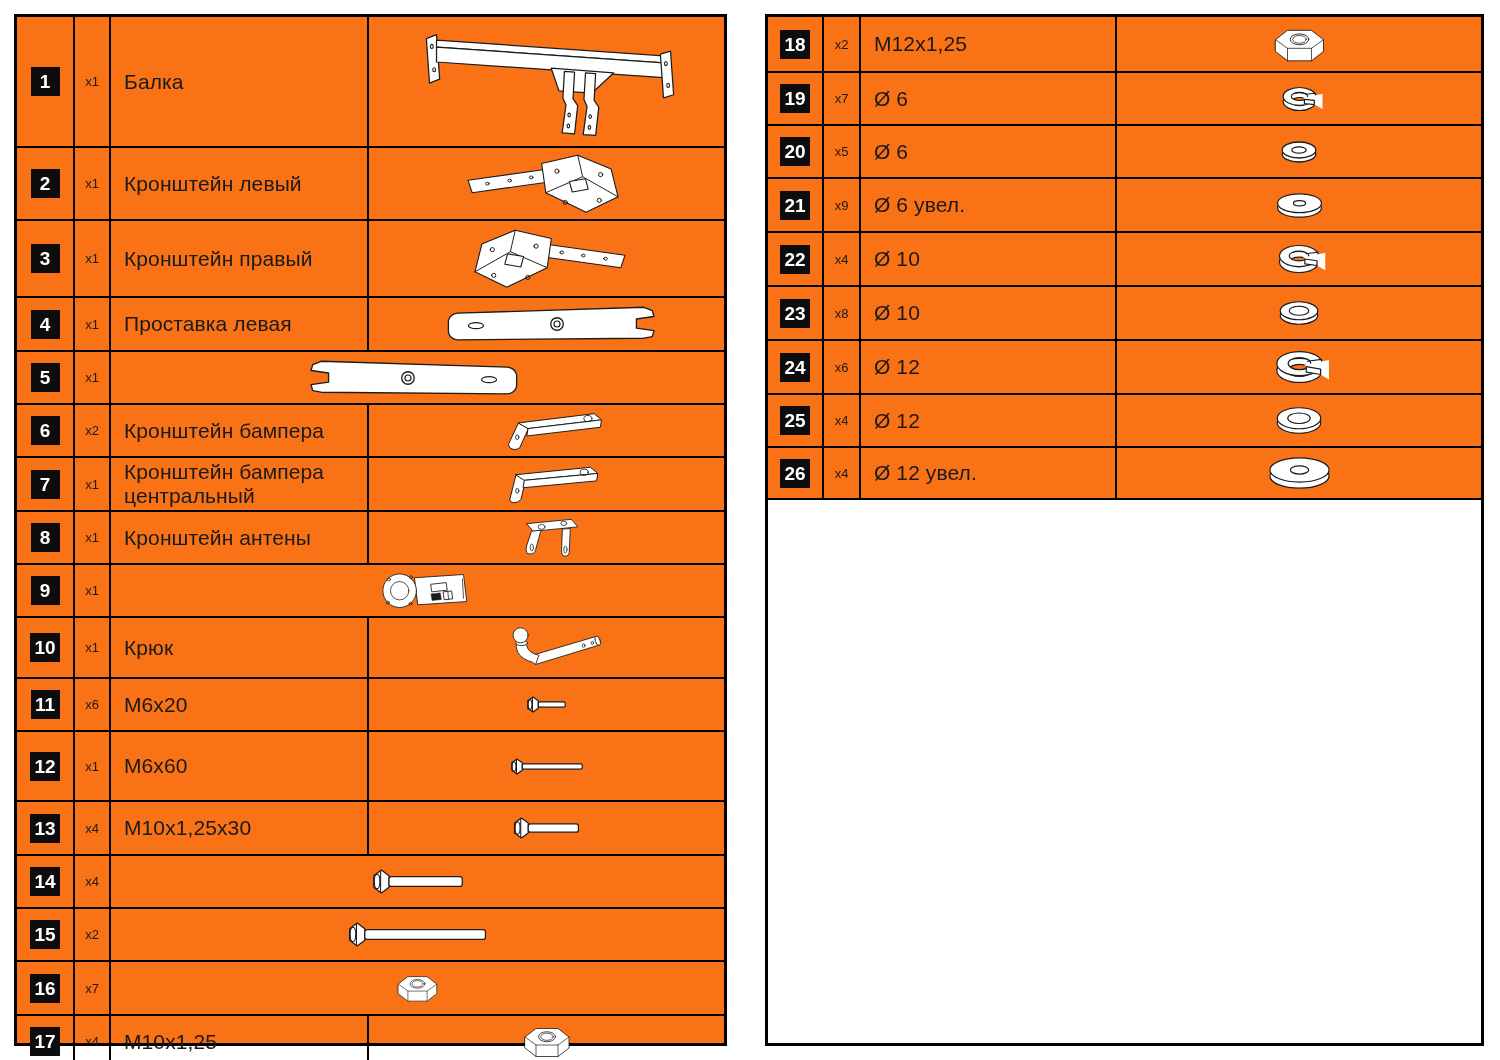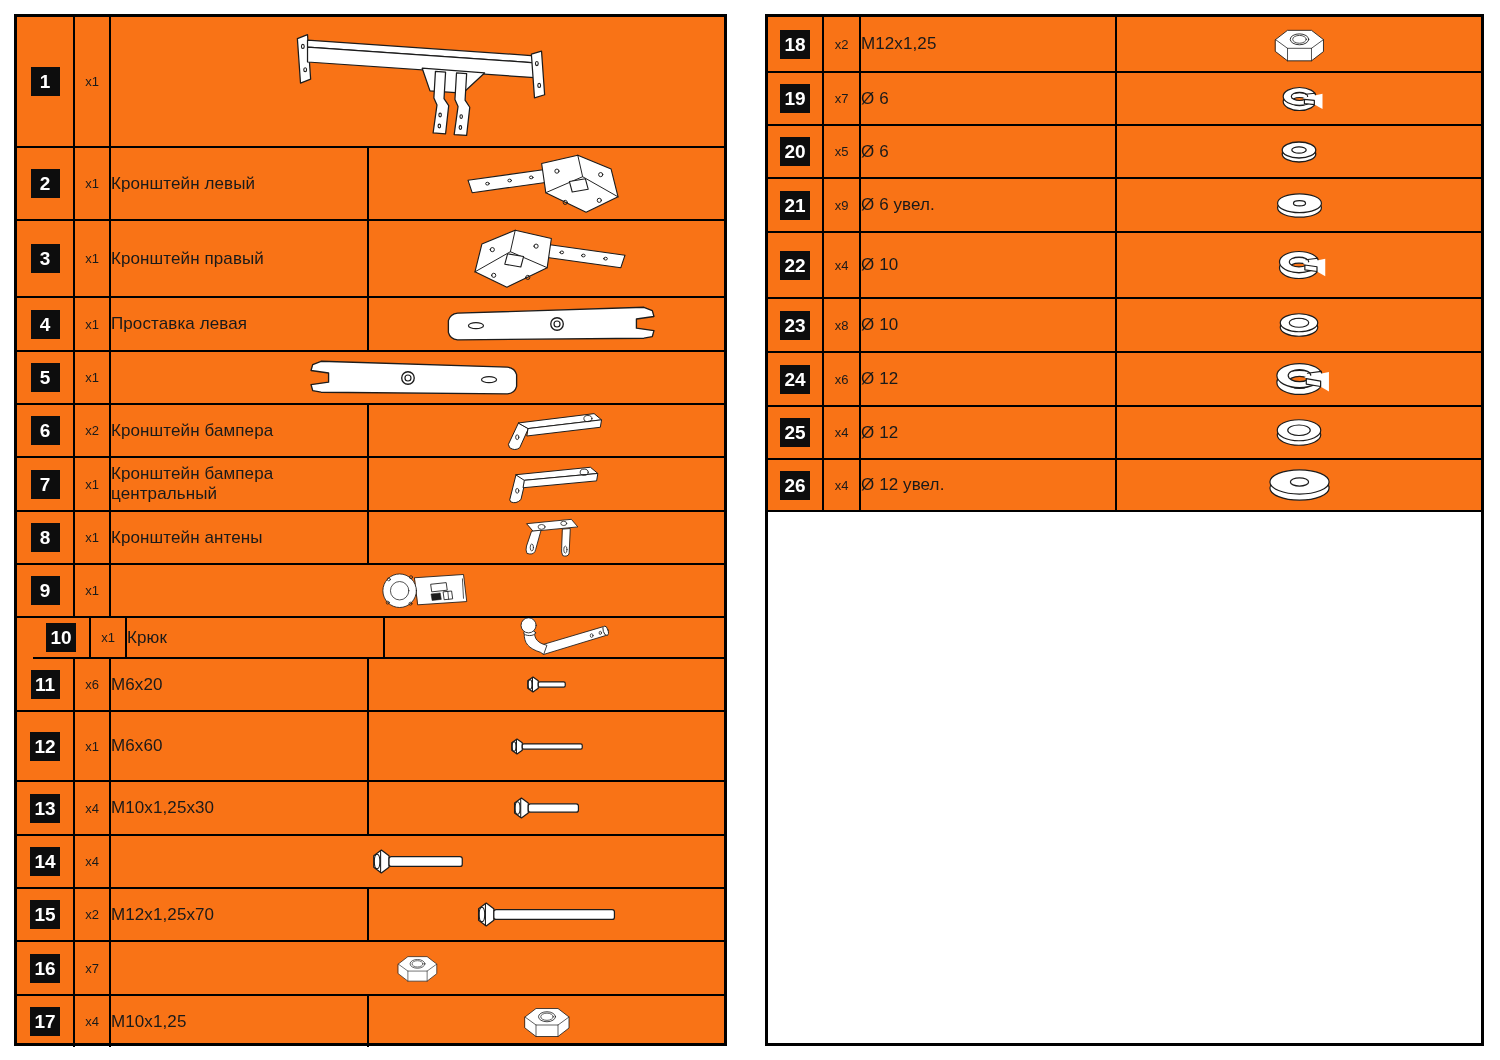--- a/index.html
+++ b/index.html
@@ -11,21 +11,21 @@
     position:absolute;top:14px;border:3px solid #000;background:#f97316;
     display:flex;flex-direction:column;box-sizing:border-box;
   }
   #left-table{left:14px;width:713px;height:1032px;}
   #right-table{left:765px;width:719px;height:1032px;}
   .row{display:flex;flex:0 0 auto;border-bottom:2px solid #000;box-sizing:border-box;align-items:stretch;}
   #left-table .row:last-child{border-bottom:none;}
   .cell{box-sizing:border-box;display:flex;align-items:center;overflow:hidden;}
   .c-num{width:58px;border-right:2px solid #000;justify-content:center;}
   .c-qty{width:36px;border-right:2px solid #000;justify-content:center;font-size:13px;}
-  .c-name{width:258px;border-right:2px solid #000;font-size:17px;letter-spacing:.1px;}
+  .c-name{width:258px;border-right:2px solid #000;padding-left:13px;font-size:21px;letter-spacing:.1px;}
   #right-table .c-num{width:56px;}
   #right-table .c-qty{width:37px;}
   #right-table .c-name{width:256px;}
   .c-icon{flex:1;justify-content:center;}
   .badge{
     background:#0d0d0d;color:#fff;font-weight:bold;font-size:19px;line-height:1;
     min-width:29px;height:29px;display:inline-flex;align-items:center;justify-content:center;
     padding:0 4px;box-sizing:border-box;
   }
   .filler{flex:1 1 auto;background:#fff;}
@@ -39,20 +39,21 @@
 </head>
 <body>
 
 <div>
   <div class="ptable" id="left-table">
       <div class="row" style="height: 131px;">
     <div class="cell c-num">
       <span class="badge">1</span>
     </div>
     <div class="cell c-qty">x1</div>
+    <div class="cell c-name">Балка</div>
     <div class="cell c-icon">
           <svg viewBox="0 0 340 150" width="325" height="117" xmlns="http://www.w3.org/2000/svg">
             <path class="ln" d="M16,20 L29,15 L33,72 L20,77 Z"></path>
             <ellipse class="nf" cx="23" cy="30" rx="1.8" ry="2.6"></ellipse>
             <ellipse class="nf" cx="26" cy="60" rx="1.8" ry="2.6"></ellipse>
             <path class="ln" d="M29,22 L320,42 L320,51 L29,31 Z"></path>
             <path class="ln" d="M29,31 L320,51 L320,70 L29,50 Z"></path>
             <path class="ln" d="M176,58 L256,64 L228,90 L186,87 Z"></path>
             <path class="ln" d="M316,40 L329,36 L333,92 L320,96 Z"></path>
             <ellipse class="nf" cx="323" cy="52" rx="1.8" ry="2.6"></ellipse>
@@ -208,21 +209,21 @@
             <circle class="nf" cx="93" cy="17" r="2.8"></circle>
             <circle class="nf" cx="50" cy="64" r="2.8"></circle>
             <circle class="nf" cx="92" cy="66" r="2.8"></circle>
             <path class="ln" d="M130,30 L158,27 L160,41 L132,44 Z"></path>
             <path class="blk" d="M130,48 L147,46 L149,58 L132,60 Z"></path>
             <path class="ln" d="M153,44 L168,42.5 L170,57 L155,58.5 Z"></path>
             <path class="nf" d="M161,43.2 L162.5,57.7"></path>
           </svg>
         </div>
   </div>
-      <div class="row" style="height: 41px; margin-left: 16px;">
+      <div class="row" style="height: 61px;">
     <div class="cell c-num">
       <span class="badge">10</span>
     </div>
     <div class="cell c-qty">x1</div>
     <div class="cell c-name">Крюк</div>
     <div class="cell c-icon">
           <svg viewBox="0 0 230 85" width="124" height="46" xmlns="http://www.w3.org/2000/svg">
             <path class="ln" d="M88,56 L206,21 L212,37 L94,73 Z"></path>
             <ellipse class="ln" cx="209" cy="29" rx="4.5" ry="9" transform="rotate(-17 209 29)"></ellipse>
             <ellipse class="nf" cx="183" cy="38" rx="2.6" ry="3.4"></ellipse>
@@ -290,21 +291,20 @@
             <ellipse class="nf" cx="10.4" cy="19" rx="3.5999999999999996" ry="9.6"></ellipse>
             <rect class="ln" x="26" y="12.5" width="96" height="13" rx="3"></rect>
           </svg>
         </div>
   </div>
       <div class="row" style="height: 53px;">
     <div class="cell c-num">
       <span class="badge">15</span>
     </div>
     <div class="cell c-qty">x2</div>
-    <div class="cell c-name">М12х1,25х70</div>
     <div class="cell c-icon">
           <svg viewBox="0 0 190 38" width="145" height="29" xmlns="http://www.w3.org/2000/svg">
             <path class="ln" d="M16,4 L26,11.5 L26,26.5 L16,34 L6,26.5 L6,11.5 Z"></path>
             <path class="nf" d="M15,5 L15,33"></path>
             <ellipse class="nf" cx="10.4" cy="19" rx="3.5999999999999996" ry="9.6"></ellipse>
             <rect class="ln" x="26" y="12.5" width="158" height="13" rx="3"></rect>
           </svg>
         </div>
   </div>
       <div class="row" style="height: 54px;">
@@ -388,21 +388,21 @@
     </div>
     <div class="cell c-qty">x9</div>
     <div class="cell c-name">Ø 6 увел.</div>
     <div class="cell c-icon">
           <svg viewBox="0 0 120 41" width="91" height="31" xmlns="http://www.w3.org/2000/svg">
             <ellipse class="ln" cx="60" cy="23.5" rx="29" ry="12.5"></ellipse>
             <path class="ring" d="M31,17.5 a29,12.5 0 1 0 58,0 a29,12.5 0 1 0 -58,0 Z M52,17.5 a8,3.5 0 1 0 16,0 a8,3.5 0 1 0 -16,0 Z"></path>
           </svg>
         </div>
   </div>
-      <div class="row" style="height: 66px;">
+      <div class="row" style="height: 54px;">
     <div class="cell c-num">
       <span class="badge">22</span>
     </div>
     <div class="cell c-qty">x4</div>
     <div class="cell c-name">Ø 10</div>
     <div class="cell c-icon">
           <svg viewBox="0 0 120 48" width="90" height="36" xmlns="http://www.w3.org/2000/svg">
             <path class="ring" d="M34,28 a26,14 0 1 0 52,0 a26,14 0 1 0 -52,0 Z M47,28 a13,6.5 0 1 0 26,0 a13,6.5 0 1 0 -26,0 Z"></path>
             <path class="ring" d="M34,20 a26,14 0 1 0 52,0 a26,14 0 1 0 -52,0 Z M47,20 a13,6.5 0 1 0 26,0 a13,6.5 0 1 0 -26,0 Z"></path>
             <path class="wh" d="M65.2,22 L95,39 L95,15.8 Z"></path>

